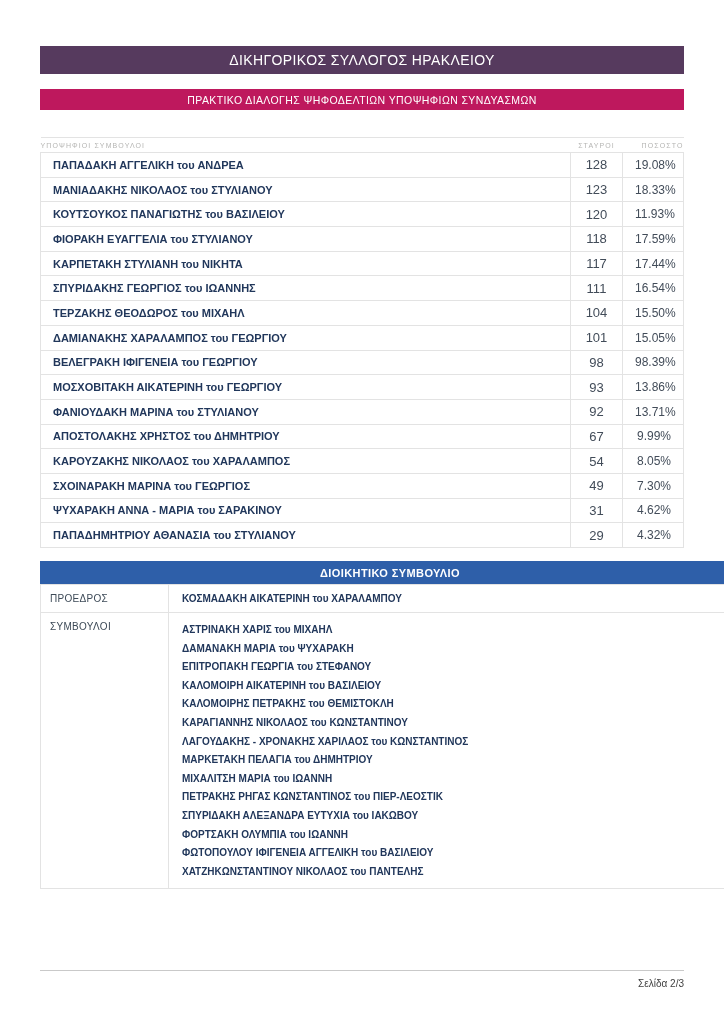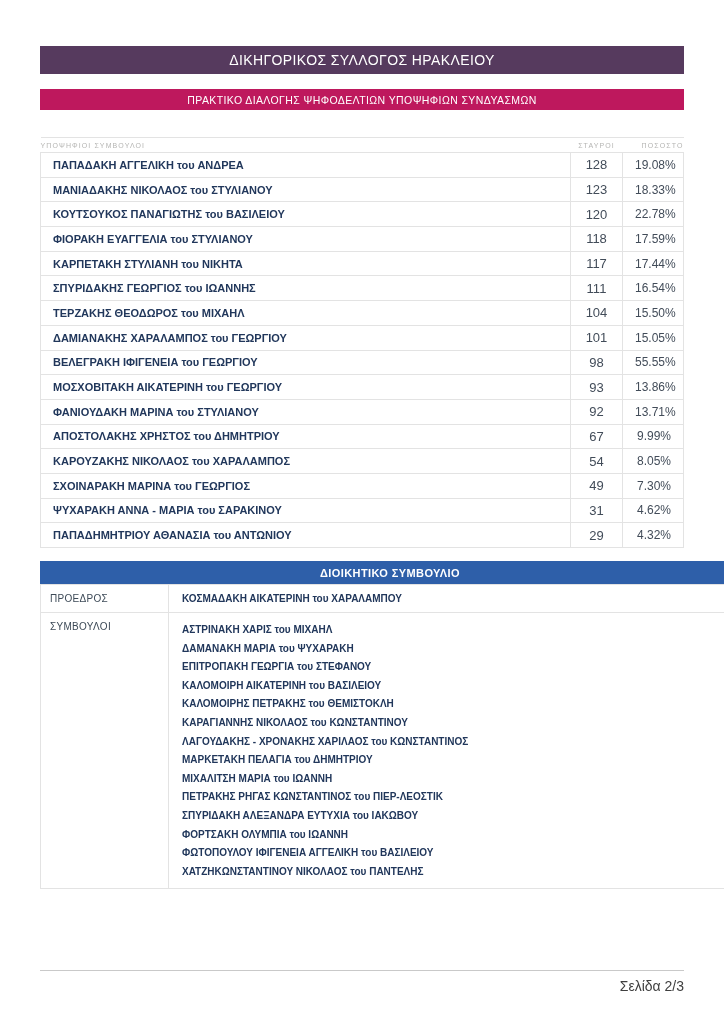--- a/index.html
+++ b/index.html
@@ -103,21 +103,21 @@
     left: 40px;
     top: 970px;
     width: 644px;
     border-top: 1px solid #c9c9c9;
     height: 0;
   }
   .footer-label {
     position: absolute;
     right: 40px;
     top: 978px;
-    font-size: 14px;
+    font-size: 10px;
     color: #3f3f3f;
   }
 </style>
 </head>
 <body>
 
 <div class="page">
 
   <div class="bar title-bar">
     <span>ΔΙΚΗΓΟΡΙΚΟΣ ΣΥΛΛΟΓΟΣ ΗΡΑΚΛΕΙΟΥ</span>
@@ -148,21 +148,21 @@
       <td class="percent">19.08%</td>
     </tr>
           <tr>
       <td class="name">ΜΑΝΙΑΔΑΚΗΣ ΝΙΚΟΛΑΟΣ του ΣΤΥΛΙΑΝΟΥ</td>
       <td class="crosses">123</td>
       <td class="percent">18.33%</td>
     </tr>
           <tr>
       <td class="name">ΚΟΥΤΣΟΥΚΟΣ ΠΑΝΑΓΙΩΤΗΣ του ΒΑΣΙΛΕΙΟΥ</td>
       <td class="crosses">120</td>
-      <td class="percent">22.78%</td>
+      <td class="percent">11.93%</td>
     </tr>
           <tr>
       <td class="name">ΦΙΟΡΑΚΗ ΕΥΑΓΓΕΛΙΑ του ΣΤΥΛΙΑΝΟΥ</td>
       <td class="crosses">118</td>
       <td class="percent">17.59%</td>
     </tr>
           <tr>
       <td class="name">ΚΑΡΠΕΤΑΚΗ ΣΤΥΛΙΑΝΗ του ΝΙΚΗΤΑ</td>
       <td class="crosses">117</td>
       <td class="percent">17.44%</td>
@@ -178,21 +178,21 @@
       <td class="percent">15.50%</td>
     </tr>
           <tr>
       <td class="name">ΔΑΜΙΑΝΑΚΗΣ ΧΑΡΑΛΑΜΠΟΣ του ΓΕΩΡΓΙΟΥ</td>
       <td class="crosses">101</td>
       <td class="percent">15.05%</td>
     </tr>
           <tr>
       <td class="name">ΒΕΛΕΓΡΑΚΗ ΙΦΙΓΕΝΕΙΑ του ΓΕΩΡΓΙΟΥ</td>
       <td class="crosses">98</td>
-      <td class="percent">55.55%</td>
+      <td class="percent">98.39%</td>
     </tr>
           <tr>
       <td class="name">ΜΟΣΧΟΒΙΤΑΚΗ ΑΙΚΑΤΕΡΙΝΗ του ΓΕΩΡΓΙΟΥ</td>
       <td class="crosses">93</td>
       <td class="percent">13.86%</td>
     </tr>
           <tr>
       <td class="name">ΦΑΝΙΟΥΔΑΚΗ ΜΑΡΙΝΑ του ΣΤΥΛΙΑΝΟΥ</td>
       <td class="crosses">92</td>
       <td class="percent">13.71%</td>
@@ -211,21 +211,21 @@
       <td class="name">ΣΧΟΙΝΑΡΑΚΗ ΜΑΡΙΝΑ του ΓΕΩΡΓΙΟΣ</td>
       <td class="crosses">49</td>
       <td class="percent">7.30%</td>
     </tr>
           <tr>
       <td class="name">ΨΥΧΑΡΑΚΗ ΑΝΝΑ - ΜΑΡΙΑ του ΣΑΡΑΚΙΝΟΥ</td>
       <td class="crosses">31</td>
       <td class="percent">4.62%</td>
     </tr>
           <tr>
-      <td class="name">ΠΑΠΑΔΗΜΗΤΡΙΟΥ ΑΘΑΝΑΣΙΑ του ΑΝΤΩΝΙΟΥ</td>
+      <td class="name">ΠΑΠΑΔΗΜΗΤΡΙΟΥ ΑΘΑΝΑΣΙΑ του ΣΤΥΛΙΑΝΟΥ</td>
       <td class="crosses">29</td>
       <td class="percent">4.32%</td>
     </tr>
         </tbody>
     </table>
   </div>
 
   <div class="board">
     <div class="board-bar">
       <span>ΔΙΟΙΚΗΤΙΚΟ ΣΥΜΒΟΥΛΙΟ</span>

